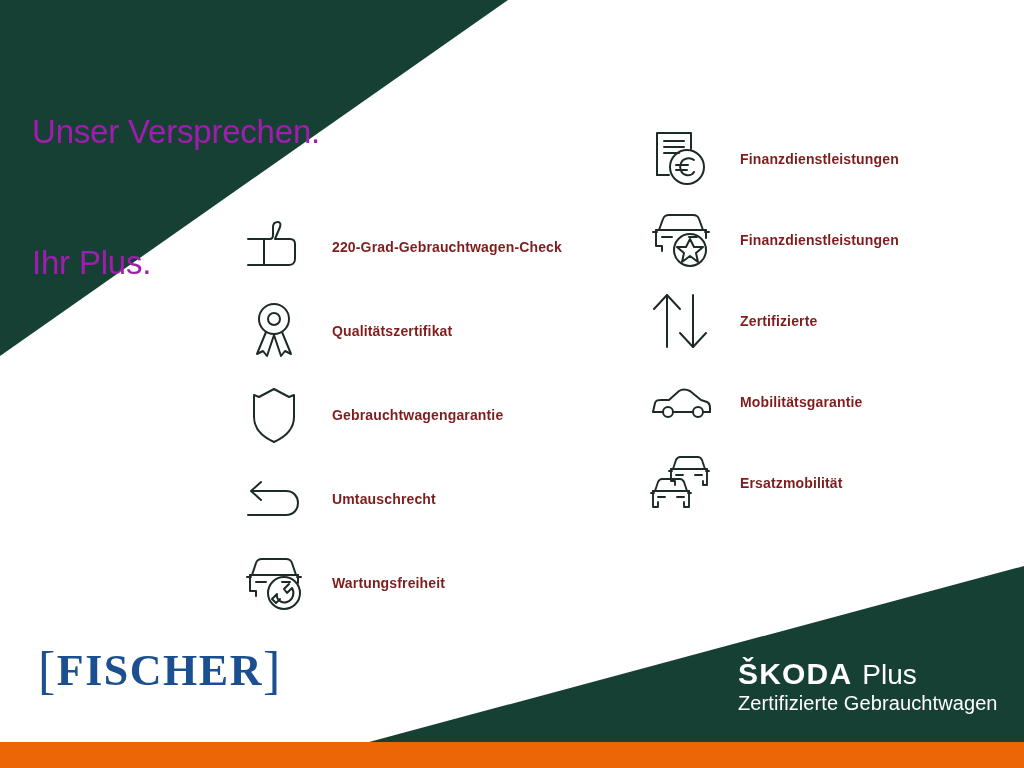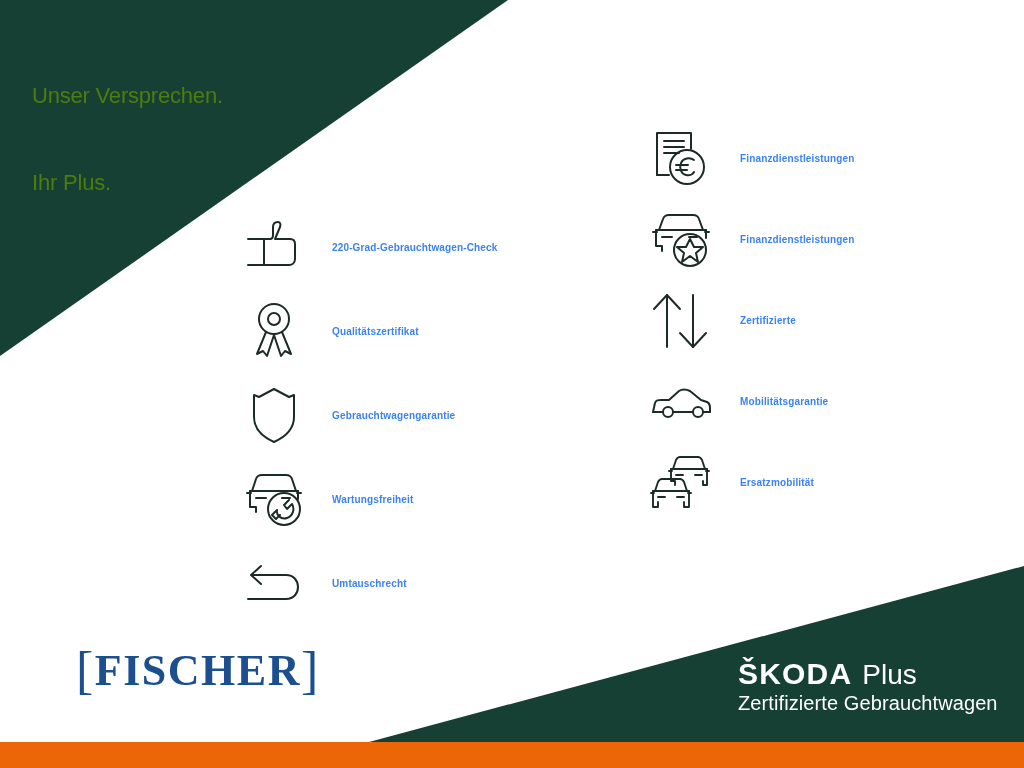--- a/index.html
+++ b/index.html
@@ -23,22 +23,22 @@
     inset: 0;
     width: 1024px;
     height: 768px;
     pointer-events: none;
   }
   
   .headline {
     position: absolute;
     left: 32px;
     top: 22px;
-    color: #4d7c0f;
-    font-size: 22px;
+    color: #a21caf;
+    font-size: 33px;
     line-height: 1.33;
     font-weight: 400;
     letter-spacing: -0.2px;
     white-space: pre;
   }
   .headline .line {
     display: block;
   }
   
   .col {
@@ -56,22 +56,22 @@
   .feature .ficon {
     width: 72px;
     min-width: 72px;
     height: 72px;
     display: flex;
     align-items: center;
     justify-content: center;
   }
   .feature .flabel {
     margin-left: 22px;
-    color: #3b82f6;
-    font-size: 10px;
+    color: #7f1d1d;
+    font-size: 14px;
     font-weight: bold;
     letter-spacing: 0.15px;
     white-space: nowrap;
   }
   .col-right .feature { height: 81px; }
   .col-right .ficon { width: 66px; min-width: 66px; height: 66px; }
   .col-right .flabel { margin-left: 26px; }
 
   svg.line-icon {
     stroke: #1d2b27;
@@ -85,21 +85,20 @@
   .dealer-logo {
     position: absolute;
     left: 38px;
     top: 641px;
     color: #1b4f8f;
     font-family: "Liberation Serif", serif;
     font-size: 44px;
     font-weight: bold;
     letter-spacing: 1.5px;
     white-space: nowrap;
-    margin-left: 38px;
   }
   .dealer-logo .brk {
     font-weight: normal;
     font-size: 52px;
     vertical-align: -3px;
   }
 
   
   .skoda-lockup {
     position: absolute;
@@ -171,46 +170,46 @@
       <span class="flabel">Qualitätszertifikat</span>
     </div>
 
     <div class="feature">
       <span class="ficon">
         <svg class="line-icon" viewBox="0 0 64 64" width="64" height="64" xmlns="http://www.w3.org/2000/svg">
           <path d="M32 6 L47 14 L52 12 L52 34 C52 46 43 54 32 59 C21 54 12 46 12 34 L12 12 L17 14 Z"></path>
         </svg>
       </span>
       <span class="flabel">Gebrauchtwagengarantie</span>
+    </div>
+
+    <div class="feature">
+      <span class="ficon">
+        <svg class="line-icon" viewBox="0 0 64 64" width="64" height="64" xmlns="http://www.w3.org/2000/svg">
+          <path d="M6 48 L44 48 C52 48 56 42 56 36 C56 30 52 24 44 24 L10 24"></path>
+          <path d="M19 15 L9 24 L19 33"></path>
+        </svg>
+      </span>
+      <span class="flabel">Umtauschrecht</span>
     </div>
 
     <div class="feature">
       <span class="ficon">
         <svg class="line-icon" viewBox="0 0 64 64" width="64" height="64" xmlns="http://www.w3.org/2000/svg">
           <path d="M10 24 L14 12 C15 9 17 8 20 8 L44 8 C47 8 49 9 50 12 L54 24"></path>
           <path d="M8 24 L56 24"></path>
           <path d="M8 24 L8 40 L14 40 L14 45"></path>
           <path d="M56 24 L56 32"></path>
           <path d="M5 26 L9 26 M55 26 L59 26"></path>
           <path d="M14 31 L24 31 M40 31 L48 31"></path>
           <circle cx="42" cy="42" r="16"></circle>
           <path d="M47 33 L42 38 L45 42 L50 37 C53 42 51 49 45 51 C39 53 34 48 35 43 L30 48 L34 52 L38 48"></path>
         </svg>
       </span>
       <span class="flabel">Wartungsfreiheit</span>
-    </div>
-
-    <div class="feature">
-      <span class="ficon">
-        <svg class="line-icon" viewBox="0 0 64 64" width="64" height="64" xmlns="http://www.w3.org/2000/svg">
-          <path d="M6 48 L44 48 C52 48 56 42 56 36 C56 30 52 24 44 24 L10 24"></path>
-          <path d="M19 15 L9 24 L19 33"></path>
-        </svg>
-      </span>
-      <span class="flabel">Umtauschrecht</span>
     </div>
 
   </div>
 
   <div class="col col-right">
 
     <div class="feature">
       <span class="ficon">
         <svg class="line-icon" viewBox="0 0 64 64" width="64" height="64" xmlns="http://www.w3.org/2000/svg">
           <path d="M8 48 L8 6 L42 6 L42 22"></path>

